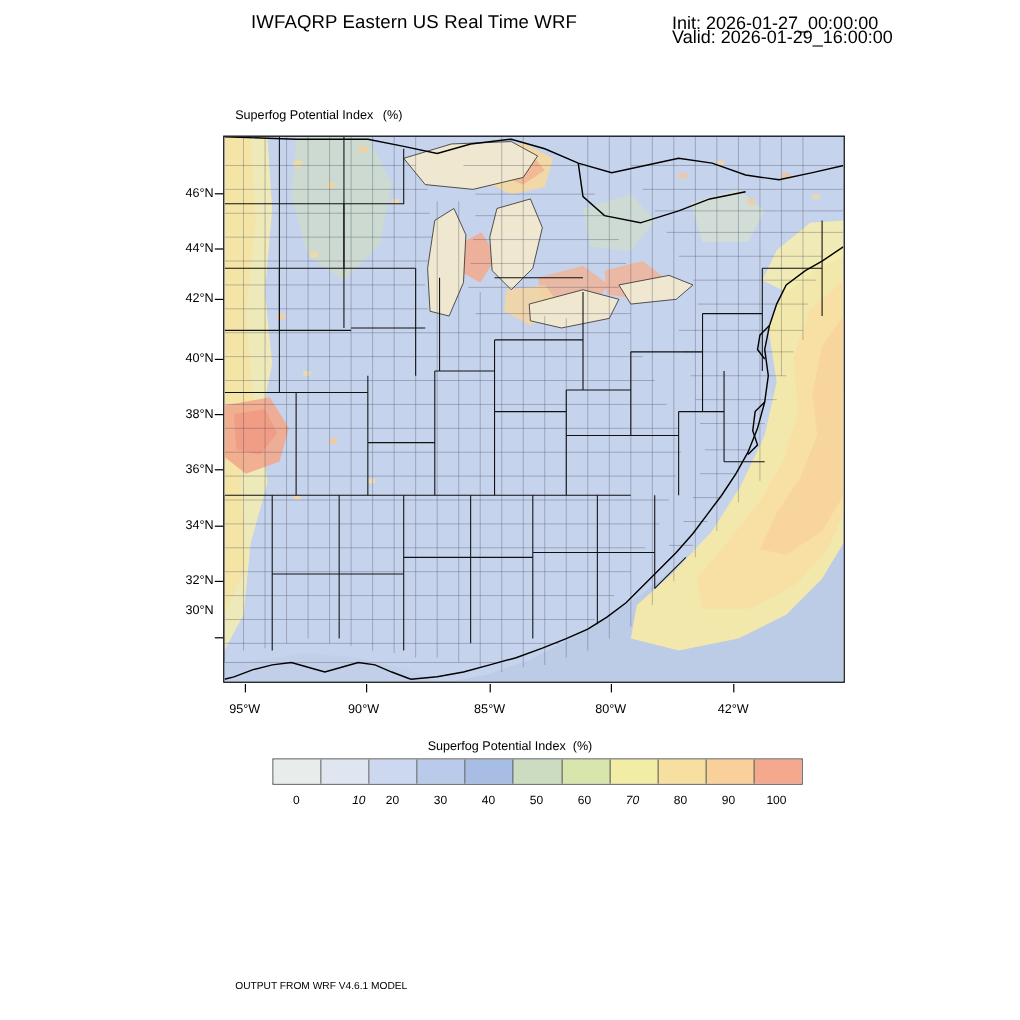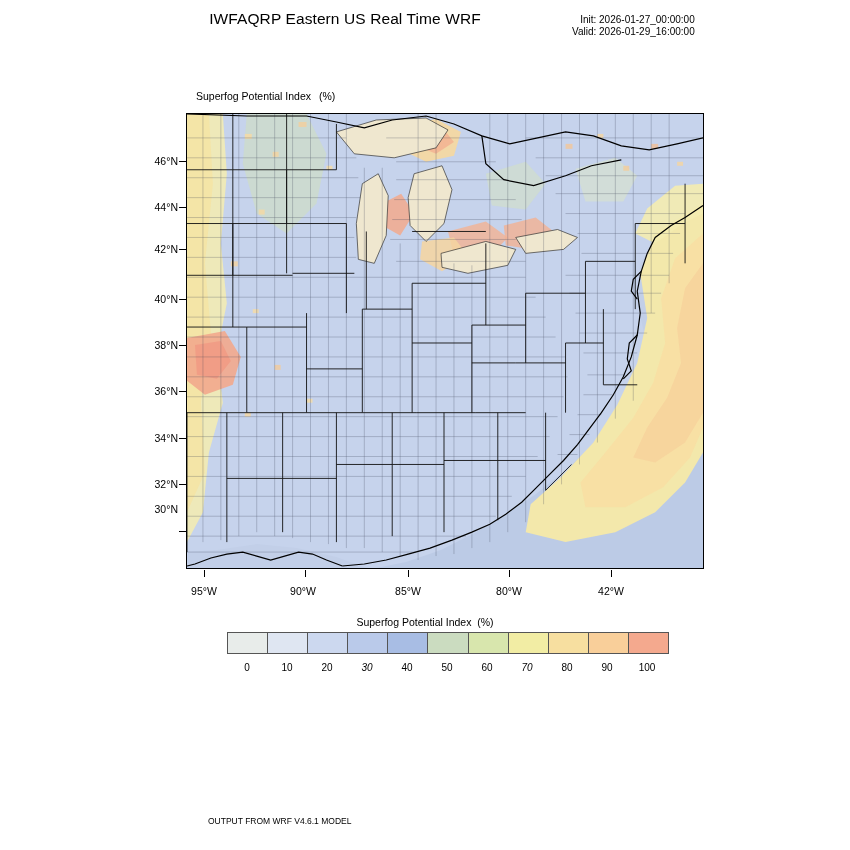--- a/index.html
+++ b/index.html
@@ -21,26 +21,25 @@
     left: 0;
     top: 10px;
     width: 690px;
     text-align: center;
     font-size: 15.5px;
     letter-spacing: 0.1px;
   }
 
   .init-block {
     position: absolute;
-    left: 572px;
+    left: 560px;
     top: 14px;
-    font-size: 10px;
+    font-size: 15px;
     line-height: 12px;
     white-space: nowrap;
-    text-align: right;
   }
 
   .plot-subtitle {
     position: absolute;
     left: 196px;
     top: 90px;
     font-size: 10.5px;
     white-space: nowrap;
   }
   .plot-subtitle .units {
@@ -140,21 +139,20 @@
   }
 
   
   .footer {
     position: absolute;
     left: 196px;
     top: 816px;
     font-size: 8.5px;
     line-height: 11.5px;
     white-space: nowrap;
-    margin-left: 12px;
   }
 </style>
 </head>
 <body>
 
 <div class="title">IWFAQRP Eastern US Real Time WRF</div>
 
 <div class="init-block">
   <div>Init: 2026-01-27_00:00:00</div>
   <div>Valid: 2026-01-29_16:00:00</div>
@@ -357,23 +355,23 @@
     <div class="cb-cell" style="background: rgb(168, 189, 228);"></div>
     <div class="cb-cell" style="background: rgb(203, 220, 192);"></div>
     <div class="cb-cell" style="background: rgb(216, 230, 173);"></div>
     <div class="cb-cell" style="background: rgb(242, 237, 164);"></div>
     <div class="cb-cell" style="background: rgb(247, 223, 160);"></div>
     <div class="cb-cell" style="background: rgb(249, 207, 154);"></div>
     <div class="cb-cell" style="background: rgb(244, 169, 142);"></div>
   </div>
 <div class="cb-ticks" id="colorbar-ticks">
     <div class="cb-tick" style="left: 20px;">0</div>
-    <div class="cb-tick" style="left: 60px;">10</div>
+    <div class="cb-tick" style="left: 72px; font-style: italic;">10</div>
     <div class="cb-tick" style="left: 100px;">20</div>
-    <div class="cb-tick" style="left: 140px; font-style: italic;">30</div>
+    <div class="cb-tick" style="left: 140px;">30</div>
     <div class="cb-tick" style="left: 180px;">40</div>
     <div class="cb-tick" style="left: 220px;">50</div>
     <div class="cb-tick" style="left: 260px;">60</div>
     <div class="cb-tick" style="left: 300px; font-style: italic;">70</div>
     <div class="cb-tick" style="left: 340px;">80</div>
     <div class="cb-tick" style="left: 380px;">90</div>
     <div class="cb-tick" style="left: 420px;">100</div>
   </div>
 
 <div class="footer">

